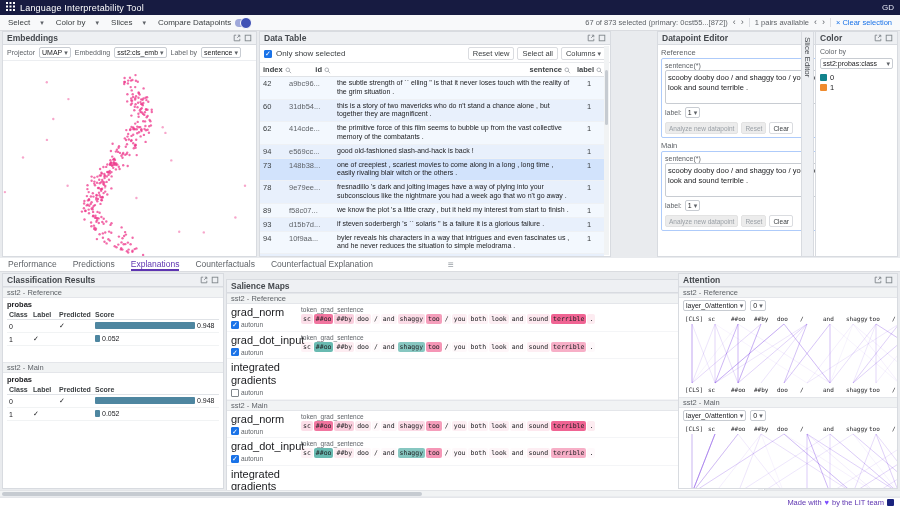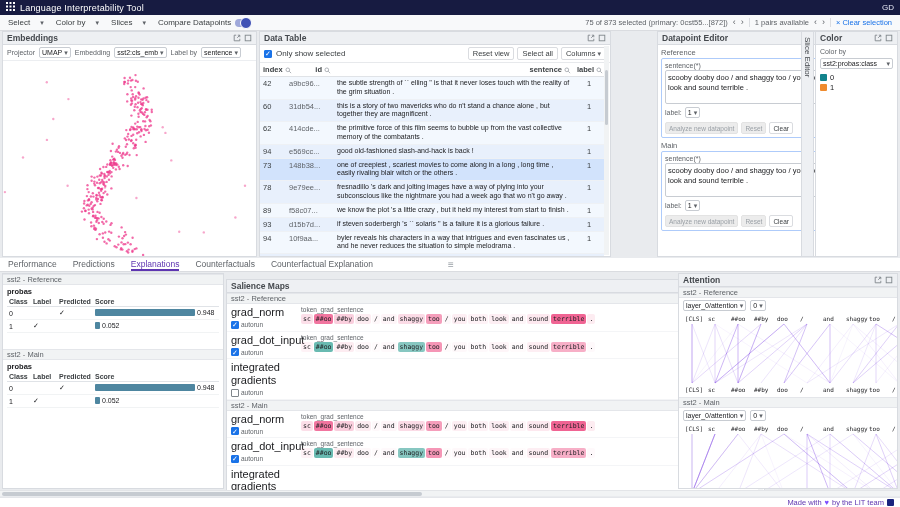--- a/index.html
+++ b/index.html
@@ -176,21 +176,21 @@
       </span>
     <span class="menu-item">
         <span>Slices</span>
         <span class="caret">▾</span>
       </span>
     <span class="toggle-wrap">
         <span>Compare Datapoints</span>
         <span class="toggle"></span>
       </span>
     <span class="status-cluster">
-      <span>75 of 873 selected (primary: 0cst55...[872])</span>
+      <span>67 of 873 selected (primary: 0cst55...[872])</span>
       <span class="navbtn">‹</span>
       <span class="navbtn">›</span>
       <span class="sep"></span>
       <span>1 pairs available</span>
       <span class="navbtn">‹</span>
       <span class="navbtn">›</span>
       <span class="sep"></span>
       <span class="link">
           <span>×</span>
           <span>Clear selection</span>
@@ -781,20 +781,31 @@
   <div class="tabbar">
     <span class="tab">Performance</span>
     <span class="tab">Predictions</span>
     <span class="tab active">Explanations</span>
     <span class="tab">Counterfactuals</span>
     <span class="tab">Counterfactual Explanation</span>
     <span class="drag-handle">≡</span>
   </div>
 
   <section class="panel" id="p-class">
+    <div class="panel-header">
+        <span>Classification Results</span>
+        <span class="ph-icons">
+          <svg width="8" height="8" viewBox="0 0 8 8">
+            <path d="M3.2 1.2H1.2v5.6h5.6V4.8M4.8 1.2h2v2M6.8 1.2 4.2 3.8" fill="none" stroke="#80868b" stroke-width="0.9"></path>
+          </svg>
+          <svg width="8" height="8" viewBox="0 0 8 8">
+            <rect x="1.2" y="1.2" width="5.6" height="5.6" fill="none" stroke="#80868b" stroke-width="0.9"></rect>
+          </svg>
+        </span>
+      </div>
     <div>
         <div class="cls-module">
           <div class="sub-header">sst2 - Reference</div>
           <div class="probas-label">probas</div>
           <table class="cls-table">
             <thead>
               <tr>
                 <th>Class</th>
                 <th>Label</th>
                 <th>Predicted</th>

